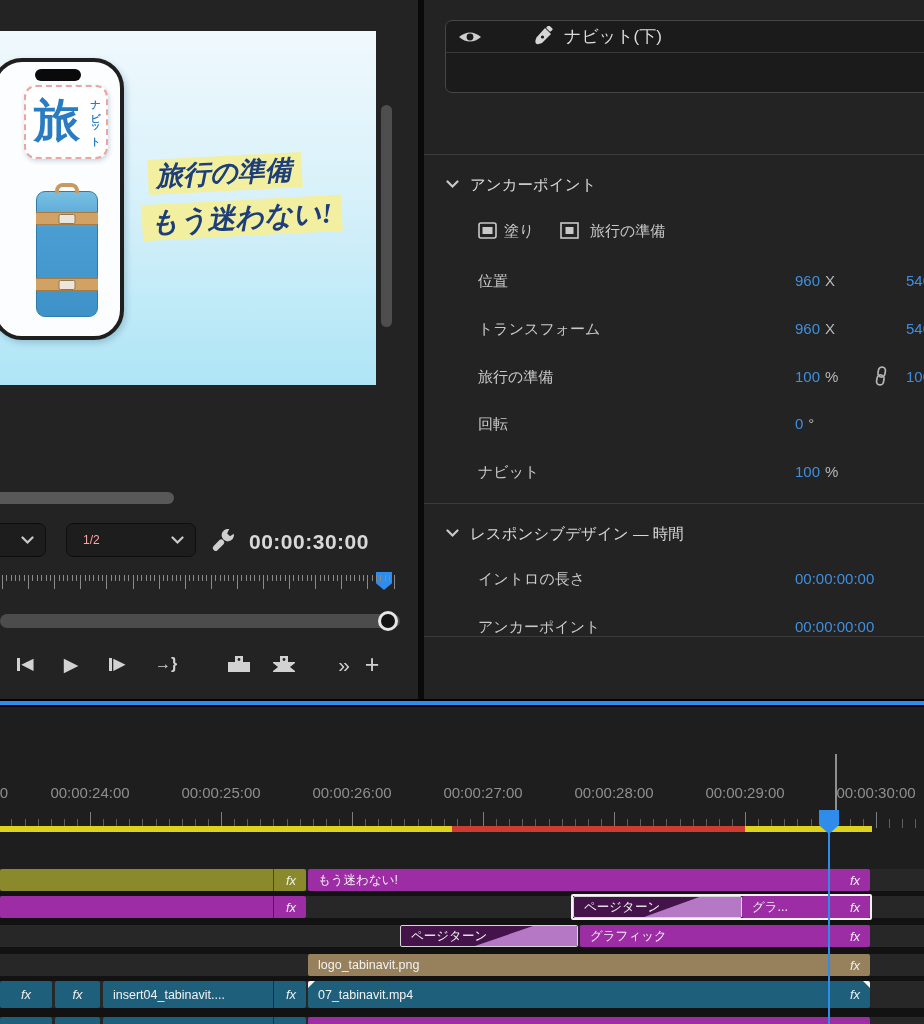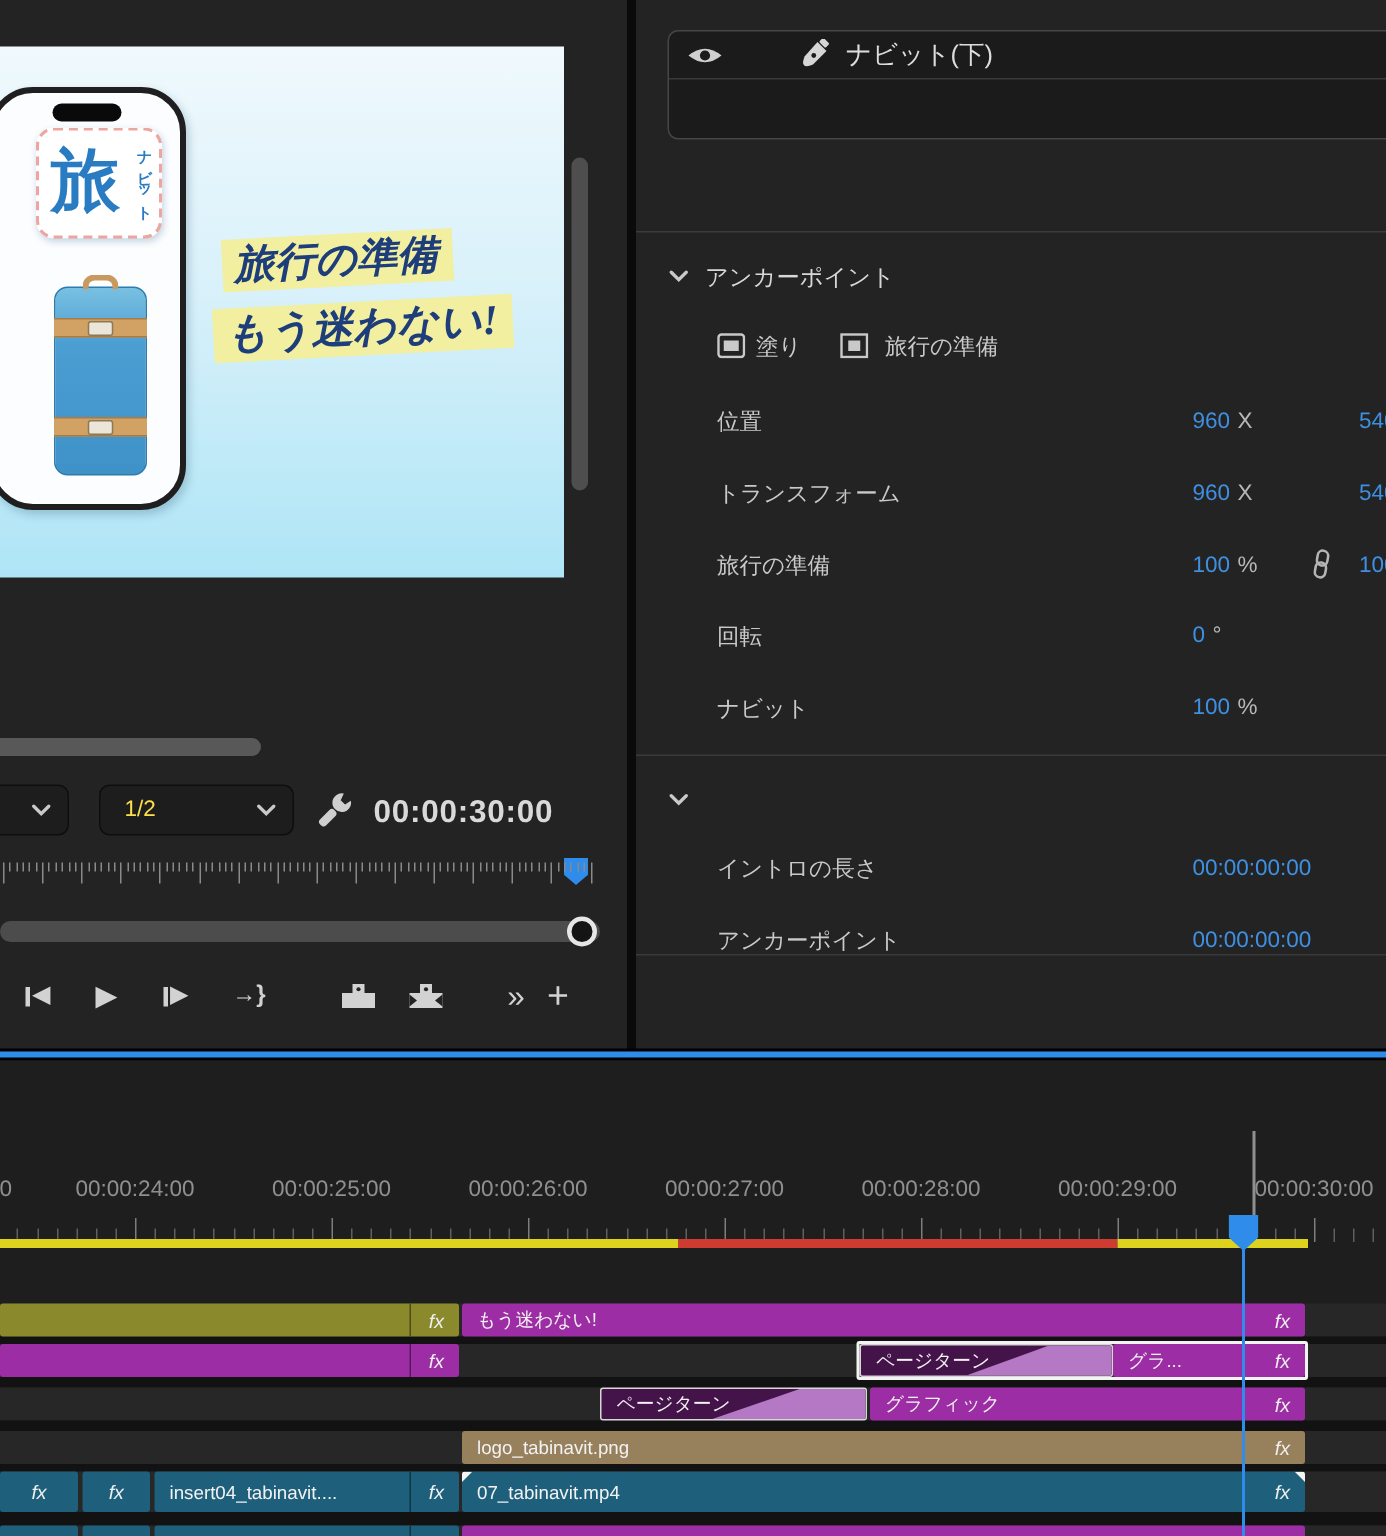--- a/index.html
+++ b/index.html
@@ -27,21 +27,21 @@
   .caption{position:absolute;font-family:"Liberation Serif",serif;font-weight:bold;font-style:italic;font-size:27px;color:#1d3e7a;white-space:nowrap;}
   .caption span{background:#f2efa0;padding:2px 10px 3px 8px;box-decoration-break:clone;}
   .cap1{left:148px;top:124px;transform:rotate(-3deg);}
   .cap2{left:142px;top:168px;transform:rotate(-3deg);font-size:28px;}
   .vscroll{position:absolute;left:381px;top:105px;width:11px;height:222px;background:#4e4e4e;border-radius:6px;}
   .hscroll-top{position:absolute;left:-12px;top:492px;width:186px;height:12px;background:#585858;border-radius:6px;}
   
   .dd{position:absolute;top:523px;height:34px;background:#1d1d1d;border:1px solid #0e0e0e;border-radius:7px;}
   .dd1{left:-58px;width:104px;}
   .dd2{left:66px;width:130px;}
-  .dd .ddval{position:absolute;left:16px;top:0;line-height:32px;font-size:15px;color:#fde047;}
+  .dd .ddval{position:absolute;left:16px;top:0;line-height:32px;font-size:12px;color:#fca5a5;}
   .dd .chev{position:absolute;right:11px;top:12px;}
   .wrench{position:absolute;left:210px;top:527px;width:27px;height:27px;}
   .tc-main{position:absolute;left:249px;top:527px;height:30px;line-height:30px;font-size:21px;font-weight:bold;color:#d9d9d9;letter-spacing:.5px;}
   .miniruler{position:absolute;left:2px;top:572px;width:398px;height:26px;}
   .mtick{position:absolute;top:3px;width:1px;background:#8a8a8a;}
   .mmarker{position:absolute;left:374px;top:0px;width:16px;height:18px;background:#2f8ceb;
            clip-path:polygon(0 0,100% 0,100% 62%,50% 100%,0 62%);}
   .navbar{position:absolute;left:0;top:614px;width:400px;height:14px;background:#4c4c4c;border-radius:7px;}
   .navknob{position:absolute;left:378px;top:611px;width:20px;height:20px;border-radius:50%;background:#141414;border:3px solid #e6e6e6;}
   .transport{position:absolute;left:0;top:648px;width:418px;height:32px;}
@@ -349,20 +349,21 @@
     </div>
     <div>
       <div class="erow-label" style="top:463px;">ナビット</div>
       <div class="eval" style="top:463px;"><span class="v">100</span><span class="u">%</span></div>
     </div>
 
     <div class="sectline" style="top:503px;"></div>
     <svg class="sect-chev" style="top:529px;" width="13" height="9" viewBox="0 0 13 9">
         <polyline points="1.5,1.5 6.5,6.5 11.5,1.5" fill="none" stroke="#c9c9c9" stroke-width="2.2" stroke-linecap="round"></polyline>
       </svg>
+    <div class="sect-title" style="top:524px;">レスポンシブデザイン — 時間</div>
 
     <div>
       <div class="erow-label" style="top:570px;">イントロの長さ</div>
       <div class="tcblue" style="top:570px;">00:00:00:00</div>
     </div>
     <div>
       <div class="erow-label" style="top:618px;">アンカーポイント</div>
       <div class="tcblue" style="top:618px;">00:00:00:00</div>
     </div>
     <div class="sectline" style="top:636px;"></div>

